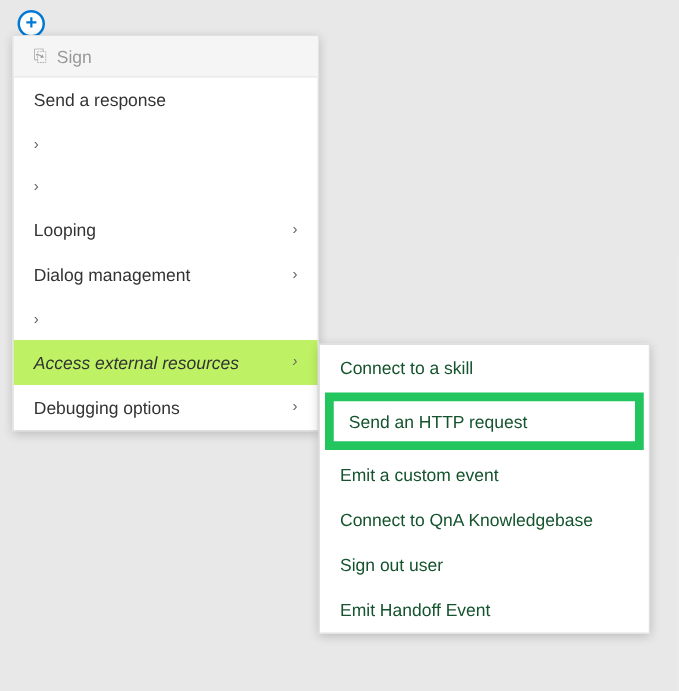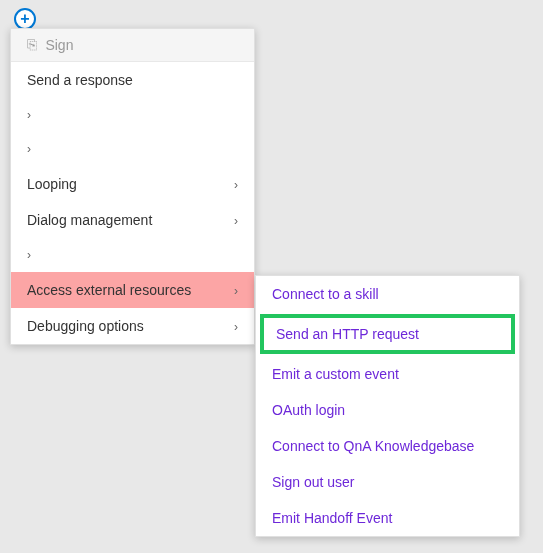--- a/index.html
+++ b/index.html
@@ -68,28 +68,29 @@
     }
 
     .paste-icon {
       font-size: 13px;
     }
 
     .menu-item {
       padding: 10px 16px;
       cursor: pointer;
       display: flex;
-      align-items: flex-end;
+      align-items: flex-start;
       justify-content: space-between;
       color: #333;
       position: relative;
     }
 
     .menu-item.active {
-      background: #fca5a5;
+      background: #bef264;
+      font-style: italic;
     }
 
     .menu-item .chevron {
       color: #666;
       font-size: 12px;
     }
 
     .submenu {
       position: absolute;
       top: 275px;
@@ -97,26 +98,26 @@
       background: white;
       box-shadow: 0 2px 8px rgba(0,0,0,0.2);
       border: 1px solid #e0e0e0;
       width: 265px;
       z-index: 30;
     }
 
     .submenu-item {
       padding: 10px 16px;
       cursor: pointer;
-      color: #6d28d9;
+      color: #14532d;
       position: relative;
     }
 
     .submenu-item.highlighted {
-      border: 4px solid #22c55e;
+      border: 7px solid #22c55e;
       margin: 2px 4px;
       padding: 8px 12px;
     }
   </style>
 </head>
 <body>
 
 <div class="canvas-bg"></div>
 
 <div class="add-button">
@@ -163,23 +164,20 @@
   <div class="submenu-item">
     <span>Connect to a skill</span>
   </div>
   <div class="submenu-item highlighted">
     <span>Send an HTTP request</span>
   </div>
   <div class="submenu-item">
     <span>Emit a custom event</span>
   </div>
   <div class="submenu-item">
-    <span>OAuth login</span>
-  </div>
-  <div class="submenu-item">
     <span>Connect to QnA Knowledgebase</span>
   </div>
   <div class="submenu-item">
     <span>Sign out user</span>
   </div>
   <div class="submenu-item">
     <span>Emit Handoff Event</span>
   </div>
 </div>
 

